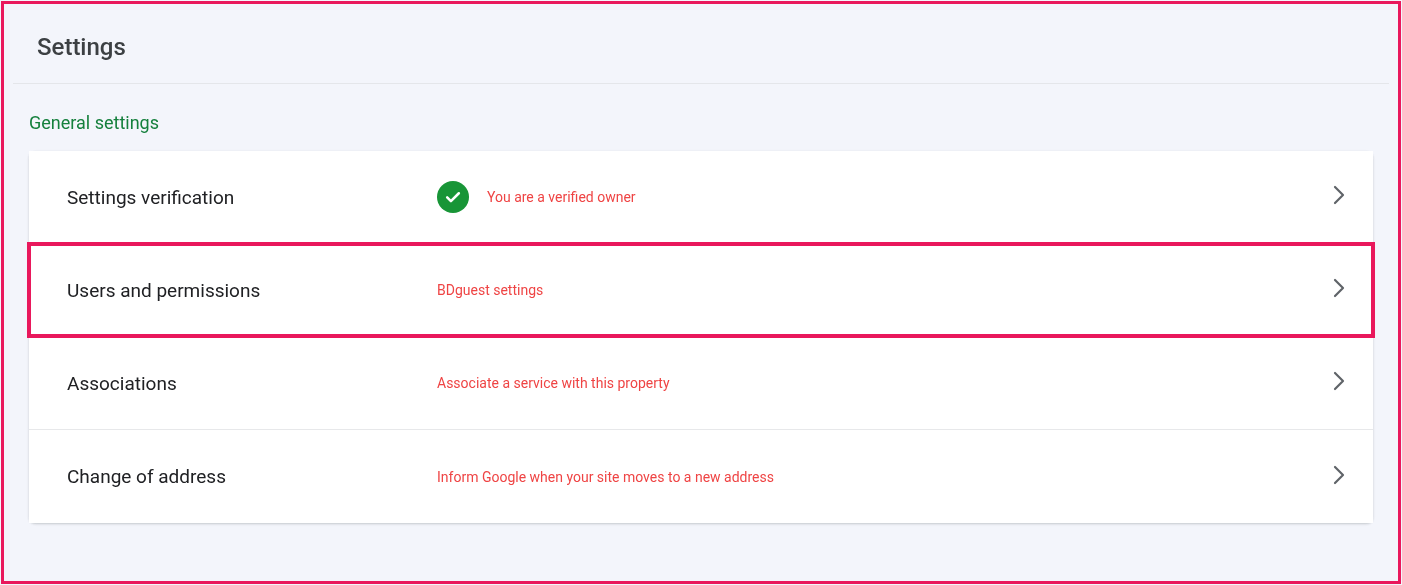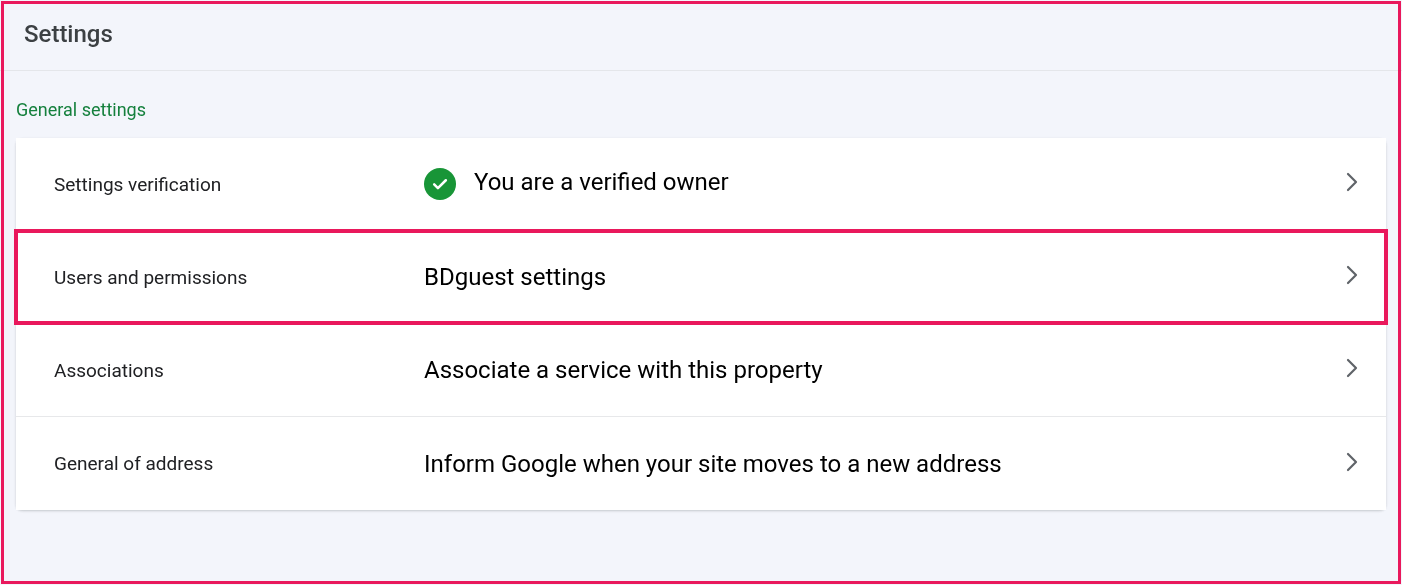--- a/index.html
+++ b/index.html
@@ -18,21 +18,21 @@
     position: absolute;
     top: 1px;
     left: 1px;
     right: 1px;
     bottom: 1px;
     border: 3px solid #e9185c;
     pointer-events: none;
     z-index: 10;
   }
   .page {
-    padding: 0;
+    padding: 13px;
     width: 100%;
     height: 100%;
   }
   .page-title {
     font-size: 24px;
     font-weight: 500;
     color: #3c4043;
     padding: 20px 24px 22px 24px;
     border-bottom: 1px solid #e4e6ea;
   }
@@ -65,24 +65,25 @@
   }
   .row-label {
     font-size: 19px;
     color: #202124;
     font-weight: 400;
     width: 370px;
     flex-shrink: 0;
   }
   .row-value {
     display: flex;
+    align-items: center;
     gap: 18px;
     flex: 1;
-    font-size: 24px;
-    color: #000000;
+    font-size: 14px;
+    color: #ef4444;
     font-weight: 400;
   }
   .row-chevron {
     color: #5f6368;
     flex-shrink: 0;
   }
   .check-badge {
     width: 32px;
     height: 32px;
     border-radius: 50%;
@@ -150,21 +151,21 @@
         <span>Associate a service with this property</span>
       </div>
       <span class="row-chevron">
         <svg width="12" height="20" viewBox="0 0 12 20" fill="none">
           <path d="M2 2L10 10L2 18" stroke="#5f6368" stroke-width="2.2" stroke-linecap="round" stroke-linejoin="round"></path>
         </svg>
       </span>
     </div>
 
     <div class="row">
-      <div class="row-label">General of address</div>
+      <div class="row-label">Change of address</div>
       <div class="row-value">
         <span>Inform Google when your site moves to a new address</span>
       </div>
       <span class="row-chevron">
         <svg width="12" height="20" viewBox="0 0 12 20" fill="none">
           <path d="M2 2L10 10L2 18" stroke="#5f6368" stroke-width="2.2" stroke-linecap="round" stroke-linejoin="round"></path>
         </svg>
       </span>
     </div>
 

